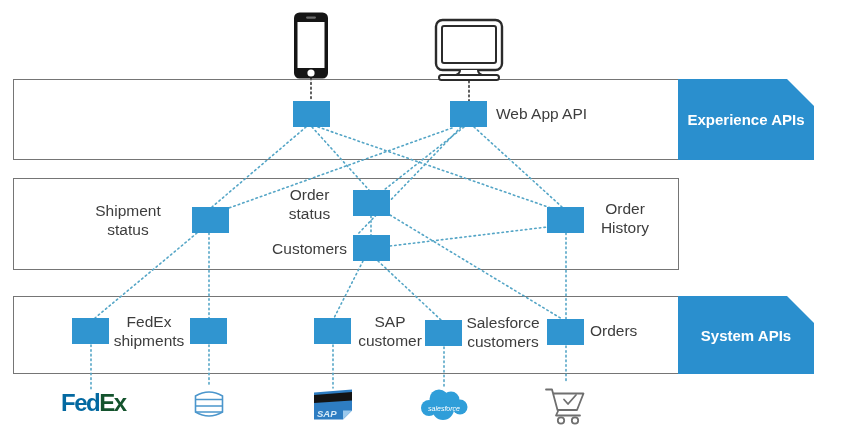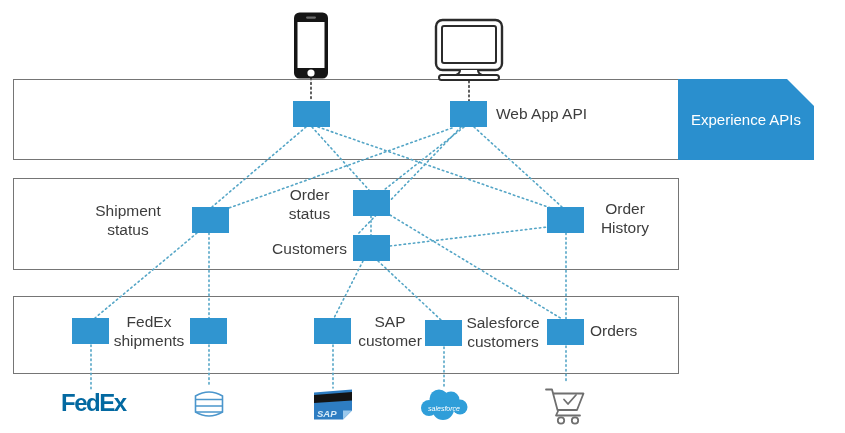--- a/index.html
+++ b/index.html
@@ -1,27 +1,27 @@
 <!DOCTYPE html>
 <html><head>
 <meta charset="utf-8">
 <style>
   html,body{margin:0;background:#fff}
   .canvas{position:relative;width:845px;height:433px;background:#fff;font-family:"Liberation Sans",sans-serif;overflow:hidden}
   .band{position:absolute;left:13px;width:664px;background:#fff;border:1px solid #757575}
-  .banner{position:absolute;left:678px;width:136px;background:#2a8fce;color:#fff;font-weight:normal;font-size:15px;display:flex;align-items:center;justify-content:center;clip-path:polygon(0 0,calc(100% - 27px) 0,100% 27px,100% 100%,0 100%)}
+  .banner{position:absolute;left:678px;width:136px;background:#2a8fce;color:#fff;font-weight:bold;font-size:15px;display:flex;align-items:center;justify-content:center;clip-path:polygon(0 0,calc(100% - 27px) 0,100% 27px,100% 100%,0 100%)}
   .nb{position:absolute;width:37px;height:26px;background:#3095d0}
   .lbl{position:absolute;color:#3d3d3d;font-size:15.5px;line-height:19px;white-space:pre-line}
   #edges{position:absolute;left:0;top:0}
   .edge{stroke:#54a5c6;stroke-width:1.6;stroke-dasharray:1.5 3.2;stroke-linecap:round}
   .edge.dev{stroke:#4c4c4c;stroke-width:1.8}
   .icon{position:absolute}
   .fedex{position:absolute;left:61px;top:389px;font-size:24px;font-weight:bold;letter-spacing:-1.5px}
   .fedex .fx1{color:#0369a1}
-  .fedex .fx2{color:#0369a1}
+  .fedex .fx2{color:#14532d}
 </style>
 </head>
 <body>
 
 <div class="canvas">
 
   <div class="band" style="top:79px;height:79px"></div>
   <div class="band" style="top:178px;height:90px"></div>
   <div class="band" style="top:296px;height:76px"></div>
 
@@ -45,20 +45,23 @@
       <line x1="566" y1="233" x2="566" y2="319" class="edge"></line>
       <line x1="91" y1="345" x2="91" y2="391" class="edge"></line>
       <line x1="209" y1="345" x2="209" y2="386" class="edge"></line>
       <line x1="333" y1="345" x2="333" y2="388" class="edge"></line>
       <line x1="444" y1="347" x2="444" y2="386" class="edge"></line>
       <line x1="566" y1="346" x2="566" y2="383" class="edge"></line>
     </svg>
 
   <div class="banner" style="top:79px;height:81px">
     <span>Experience APIs</span>
+  </div>
+  <div class="banner" style="top:296px;height:78px">
+    <span>System APIs</span>
   </div>
 
   <div class="nb" style="left:293px;top:101px"></div>
   <div class="nb" style="left:450px;top:101px"></div>
   <div class="nb" style="left:192px;top:207px"></div>
   <div class="nb" style="left:353px;top:190px"></div>
   <div class="nb" style="left:353px;top:235px"></div>
   <div class="nb" style="left:547px;top:207px"></div>
   <div class="nb" style="left:72px;top:318px"></div>
   <div class="nb" style="left:190px;top:318px"></div>

